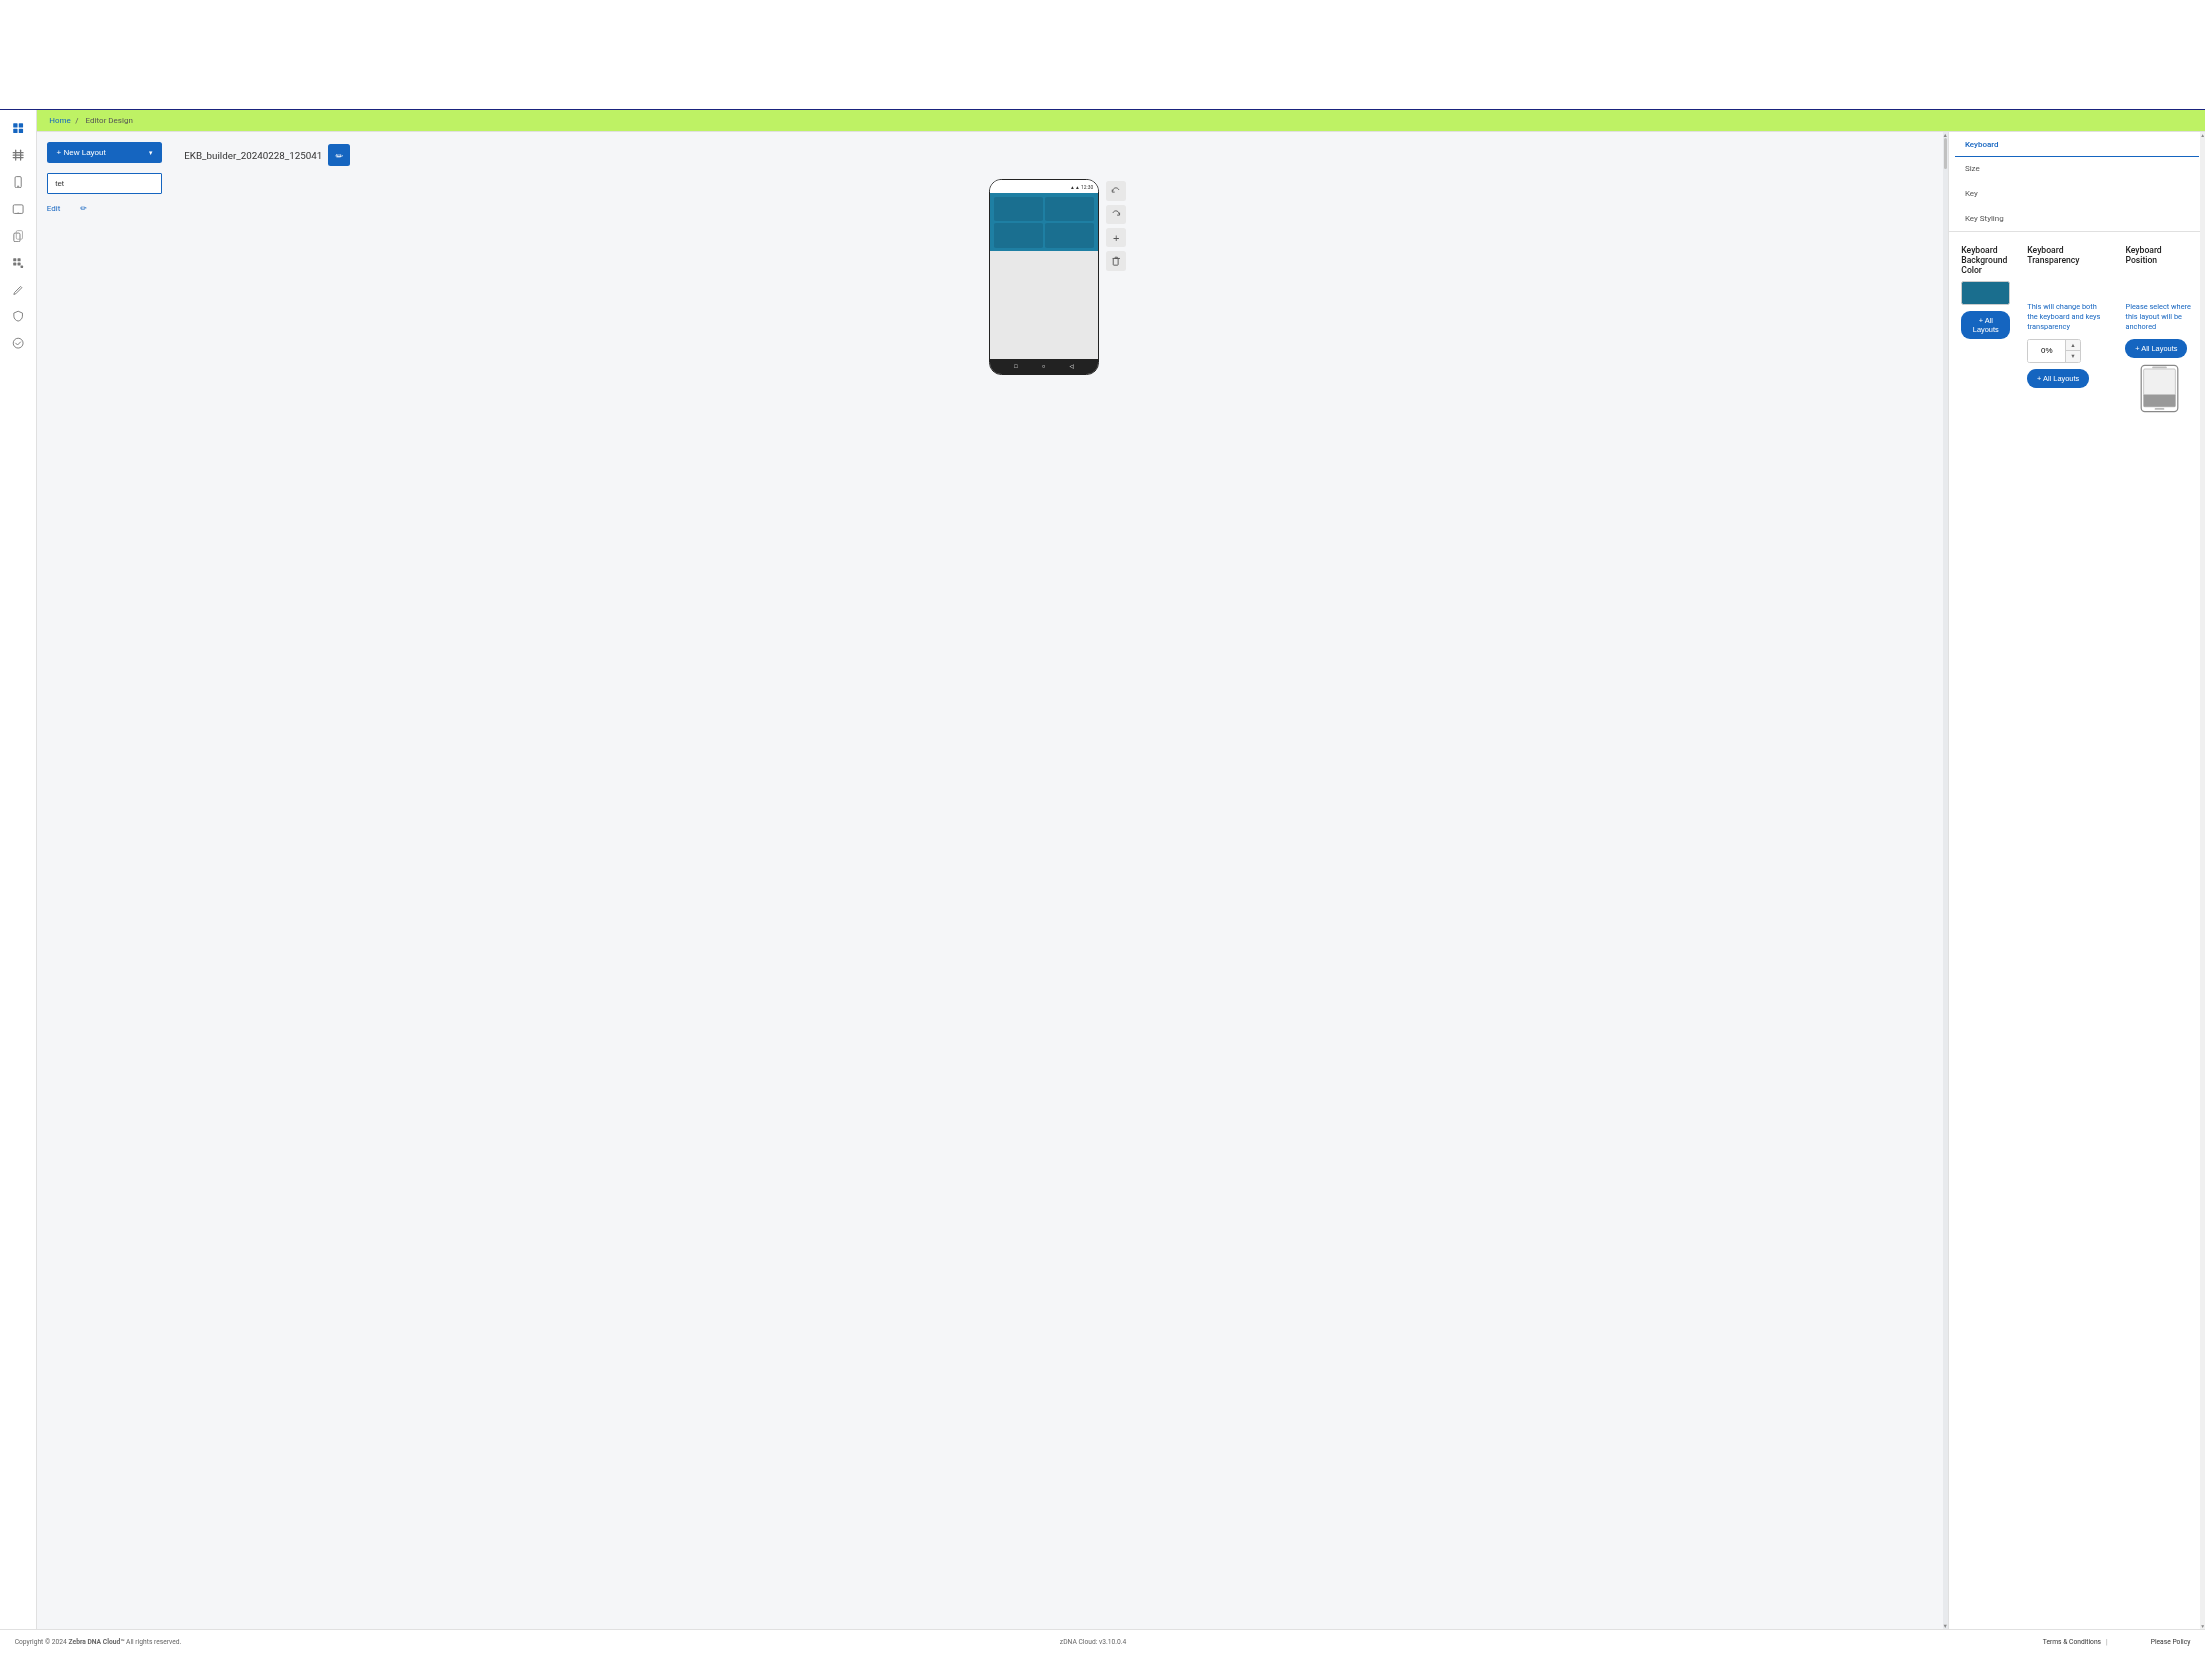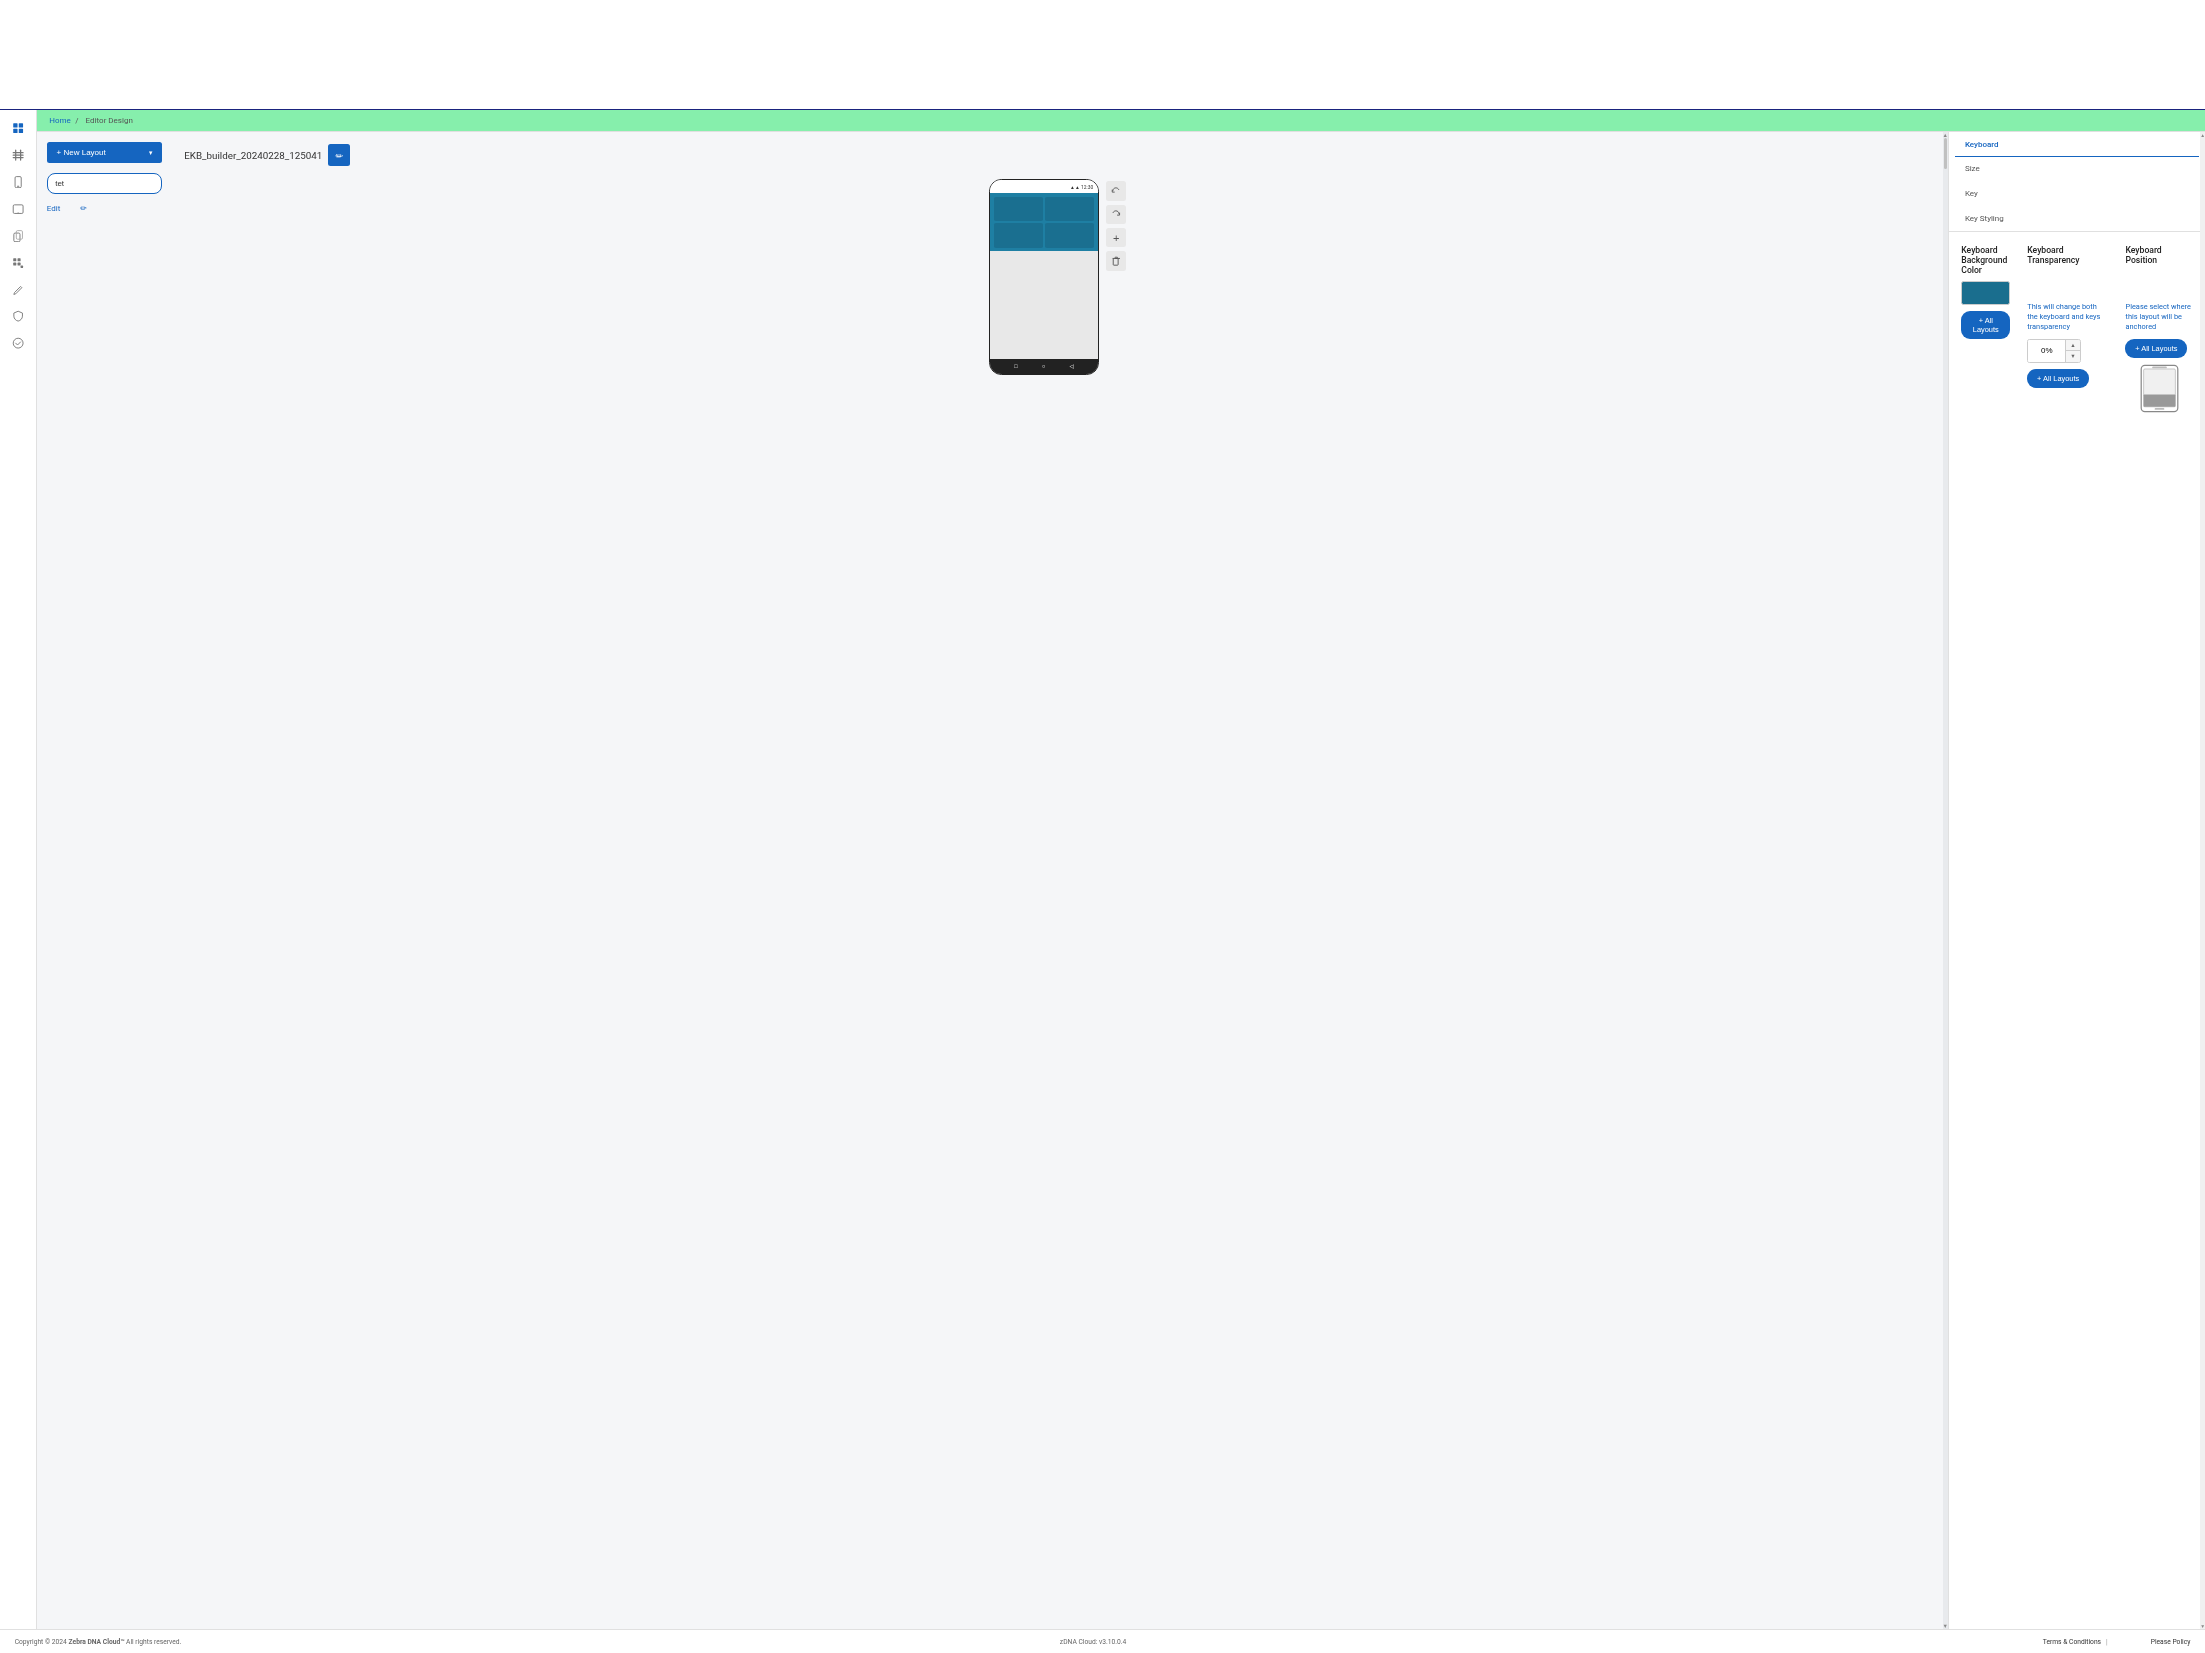--- a/index.html
+++ b/index.html
@@ -57,21 +57,21 @@
     .main-content {
       flex: 1;
       display: flex;
       flex-direction: column;
       background: #f5f6f8;
       min-height: 0;
     }
 
     
     .breadcrumb {
-      background: #86efac;
+      background: #bef264;
       padding: 6.1px 12.3px;
       font-size: 8px;
       color: #555;
       border-bottom: 0.6px solid #e0e0e0;
     }
 
     .breadcrumb a {
       color: #1565c0;
       text-decoration: none;
     }
@@ -112,21 +112,21 @@
       font-weight: 500;
     }
 
     .new-layout-btn .chevron {
       margin-left: auto;
       font-size: 6.7px;
     }
 
     .layout-name-input {
       border: 0.9px solid #1565c0;
-      border-radius: 8px;
+      border-radius: 1px;
       padding: 4.9px 7.4px;
       font-size: 8px;
       background: white;
       color: #333;
     }
 
     .edit-link {
       color: #1565c0;
       font-size: 8px;
       cursor: pointer;

